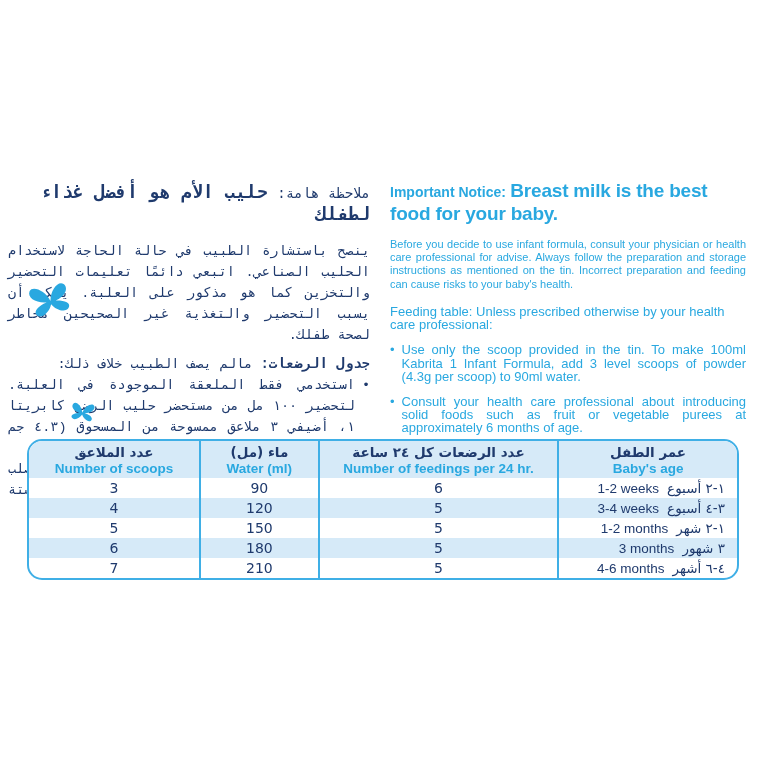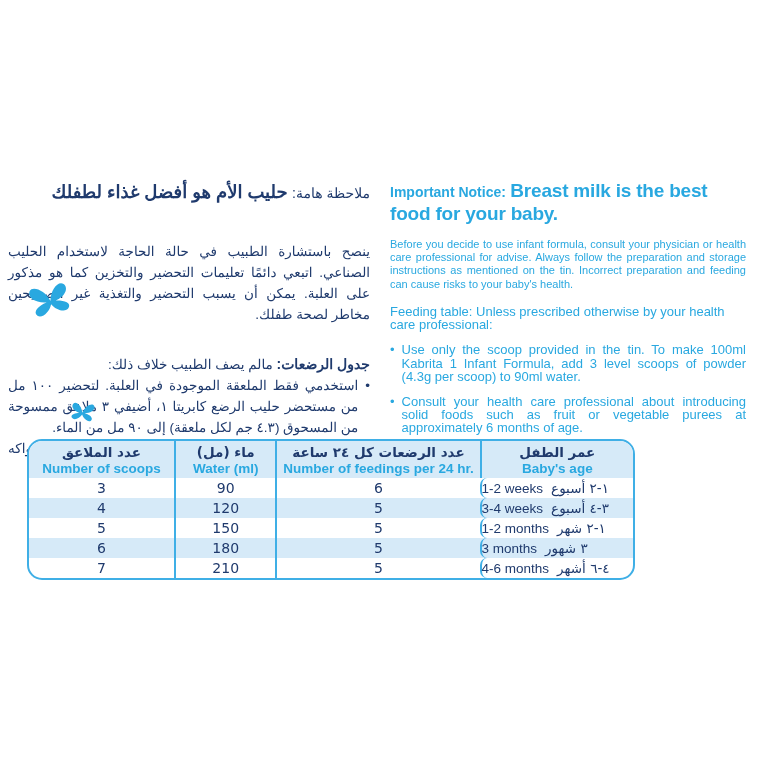--- a/index.html
+++ b/index.html
@@ -2,21 +2,21 @@
 <html><head>
 <meta charset="utf-8">
 <style>
   html,body{margin:0;padding:0;background:#fff;}
   .page{
     position:relative;width:767px;height:767px;background:#ffffff;
     font-family:"Liberation Sans",sans-serif;overflow:hidden;
     --cyan:#29A8E0;--navy:#1F3A6D;--stripe:#D6EAF8;--tbl:#3FAFE6;
   }
   
-  .ar{direction:rtl;text-align:right;font-family:Liberation Sans, sans-serif;color:var(--navy);}
+  .ar{direction:rtl;text-align:right;font-family:Liberation Mono, monospace;color:var(--navy);}
   .ar-title{position:absolute;left:8px;top:181px;width:362px;}
   .ar-title .prefix{font-size:14px;font-weight:normal;}
   .ar-title .main{font-size:18px;font-weight:bold;}
   .ar-body{position:absolute;left:8px;top:227px;width:362px;
            font-size:13.5px;line-height:21px;text-align:justify;}
   .ar-feeding{position:absolute;left:8px;top:306px;width:362px;
               font-size:13.5px;line-height:21px;margin-top:48px;}
   .ar-feeding .heading{font-weight:bold;font-size:14px;}
   .bullet{display:flex;gap:7px;text-align:justify;}
   .bullet::before{content:"•";flex:0 0 auto;}
@@ -32,36 +32,36 @@
               font-size:13px;line-height:13.2px;}
   .en-feeding .heading{font-weight:normal;}
   .en .bullet{margin-top:12px;}
   .en .bullet::before{color:var(--cyan);}
   
   .butterfly{position:absolute;}
   .butterfly svg{display:block;width:100%;height:100%;fill:var(--cyan);}
   .bf-big{left:29px;top:281px;width:42px;height:36px;transform:rotate(-12deg);}
   .bf-small{left:70px;top:401px;width:25px;height:21px;transform:rotate(6deg) scaleX(-1);}
   
-  .ftable{position:absolute;left:27px;top:439px;width:608px;height:141px;
+  .ftable{position:absolute;left:27px;top:439px;width:712px;height:141px;
           box-sizing:border-box;border:2px solid var(--tbl);border-radius:15px;
           overflow:hidden;display:flex;flex-direction:column;background:#fff;}
   .trow{display:grid;grid-template-columns:24% 16.8% 33.8% 25.4%;width:100%;}
   .thead{background:var(--stripe);height:37px;}
   .drow{flex:1;}
   .drow.alt{background:var(--stripe);}
   .cell{display:flex;align-items:center;justify-content:center;
         border-left:2px solid var(--tbl);box-sizing:border-box;}
   .cell:first-child{border-left:none;}
   .hcell{flex-direction:column;justify-content:center;padding-top:1px;}
   .h-ar{font-family:"DejaVu Sans",sans-serif;direction:rtl;color:var(--navy);
         font-weight:bold;font-size:13.5px;line-height:17px;}
   .h-en{color:var(--cyan);font-weight:bold;font-size:13.5px;line-height:16px;}
   .dcell{color:var(--navy);font-size:14px;font-family:"DejaVu Sans",sans-serif;}
-  .agecell{justify-content:flex-start;padding-right:12px;gap:8px;border-radius:7px;}
+  .agecell{justify-content:flex-end;padding-right:12px;gap:8px;}
   .age-en{color:var(--navy);font-size:13.5px;}
   .age-ar{direction:rtl;color:var(--navy);font-size:13.5px;font-family:"DejaVu Sans",sans-serif;}
 </style>
 </head>
 <body>
 
 <div class="page">
 
   <div class="ar ar-title" lang="ar">
     <span class="prefix">ملاحظة هامة:</span>

